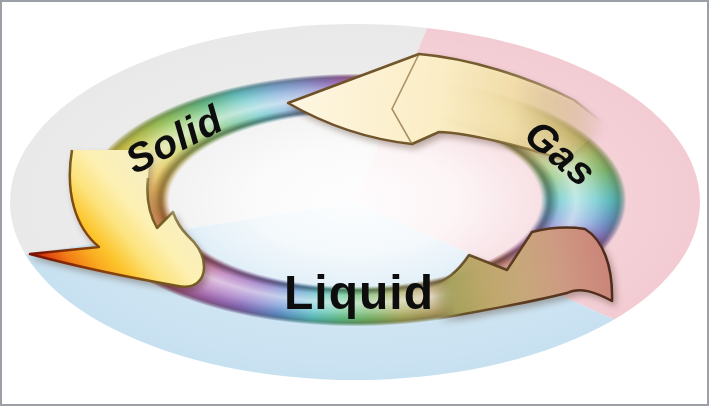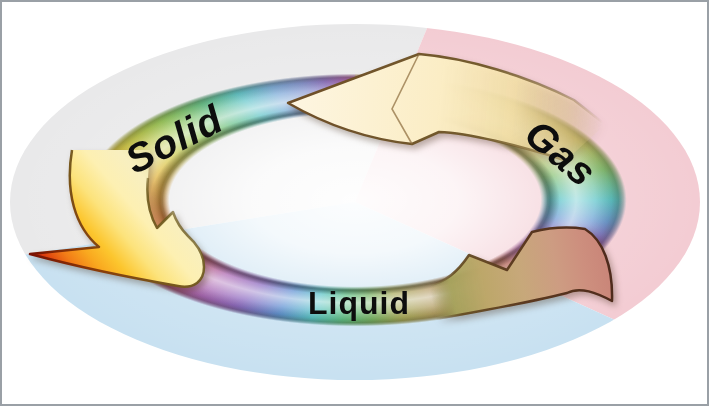--- a/index.html
+++ b/index.html
@@ -51,21 +51,21 @@
   .lbl{
     position:absolute;
     font-weight:bold;color:#0d0d0d;
     white-space:nowrap;line-height:1;
     user-select:none;
   }
   #lbl-solid{left:172px;top:137px;font-size:40px;font-style:italic;letter-spacing:1px;
              transform:translate(-50%,-50%) rotate(-27deg);}
   #lbl-gas{left:559px;top:151px;font-size:40px;font-style:italic;letter-spacing:1px;
            transform:translate(-50%,-50%) rotate(40deg);}
-  #lbl-liquid{left:357px;top:301px;font-size:32px;letter-spacing:1px;
+  #lbl-liquid{left:357px;top:291px;font-size:48px;letter-spacing:1px;
               transform:translate(-50%,-50%);}
 
   .arrow-shadow{filter:drop-shadow(3px 4px 3px rgba(70,45,25,0.35));}
 </style>
 </head>
 <body>
 
 <div id="stage">
 
   <svg class="layer" width="709" height="406" viewBox="0 0 709 406" aria-hidden="true">

